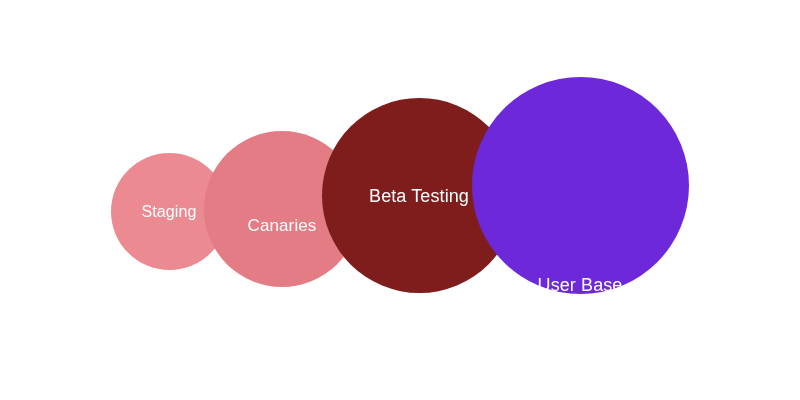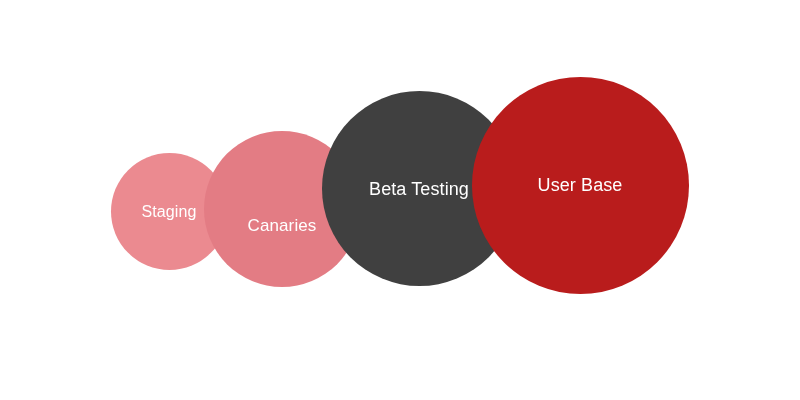--- a/index.html
+++ b/index.html
@@ -43,21 +43,21 @@
 <div id="funnel-canvas" style="background: rgb(255, 255, 255);">
 
   <div class="bubble" style="width: 117px; height: 117px; left: 110.5px; top: 153px; background: rgb(235, 138, 144); z-index: 1;">
     <span class="bubble-label" style="font-size: 16px; color: rgb(255, 255, 255);">Staging</span>
   </div>
 
   <div class="bubble" style="width: 156px; height: 156px; left: 204px; top: 131px; background: rgb(227, 124, 132); z-index: 2;">
     <span class="bubble-label" style="font-size: 17px; color: rgb(255, 255, 255); margin-top: 32px;">Canaries</span>
   </div>
 
-  <div class="bubble" style="width: 195px; height: 195px; left: 321.5px; top: 91px; background: #404040; z-index: 3;">
+  <div class="bubble" style="width: 195px; height: 195px; left: 321.5px; top: 98px; background: #7f1d1d; z-index: 3;">
     <span class="bubble-label" style="font-size: 18px; color: rgb(255, 255, 255);">Beta Testing</span>
   </div>
 
-  <div class="bubble" style="width: 217px; height: 217px; left: 471.5px; top: 76.5px; background: #b91c1c; z-index: 4;">
+  <div class="bubble" style="width: 217px; height: 217px; left: 471.5px; top: 76.5px; background: #6d28d9; z-index: 4; align-items: flex-end;">
     <span class="bubble-label" style="font-size: 18px; color: rgb(255, 255, 255);">User Base</span>
   </div>
 
 </div>
 
 </body></html>

